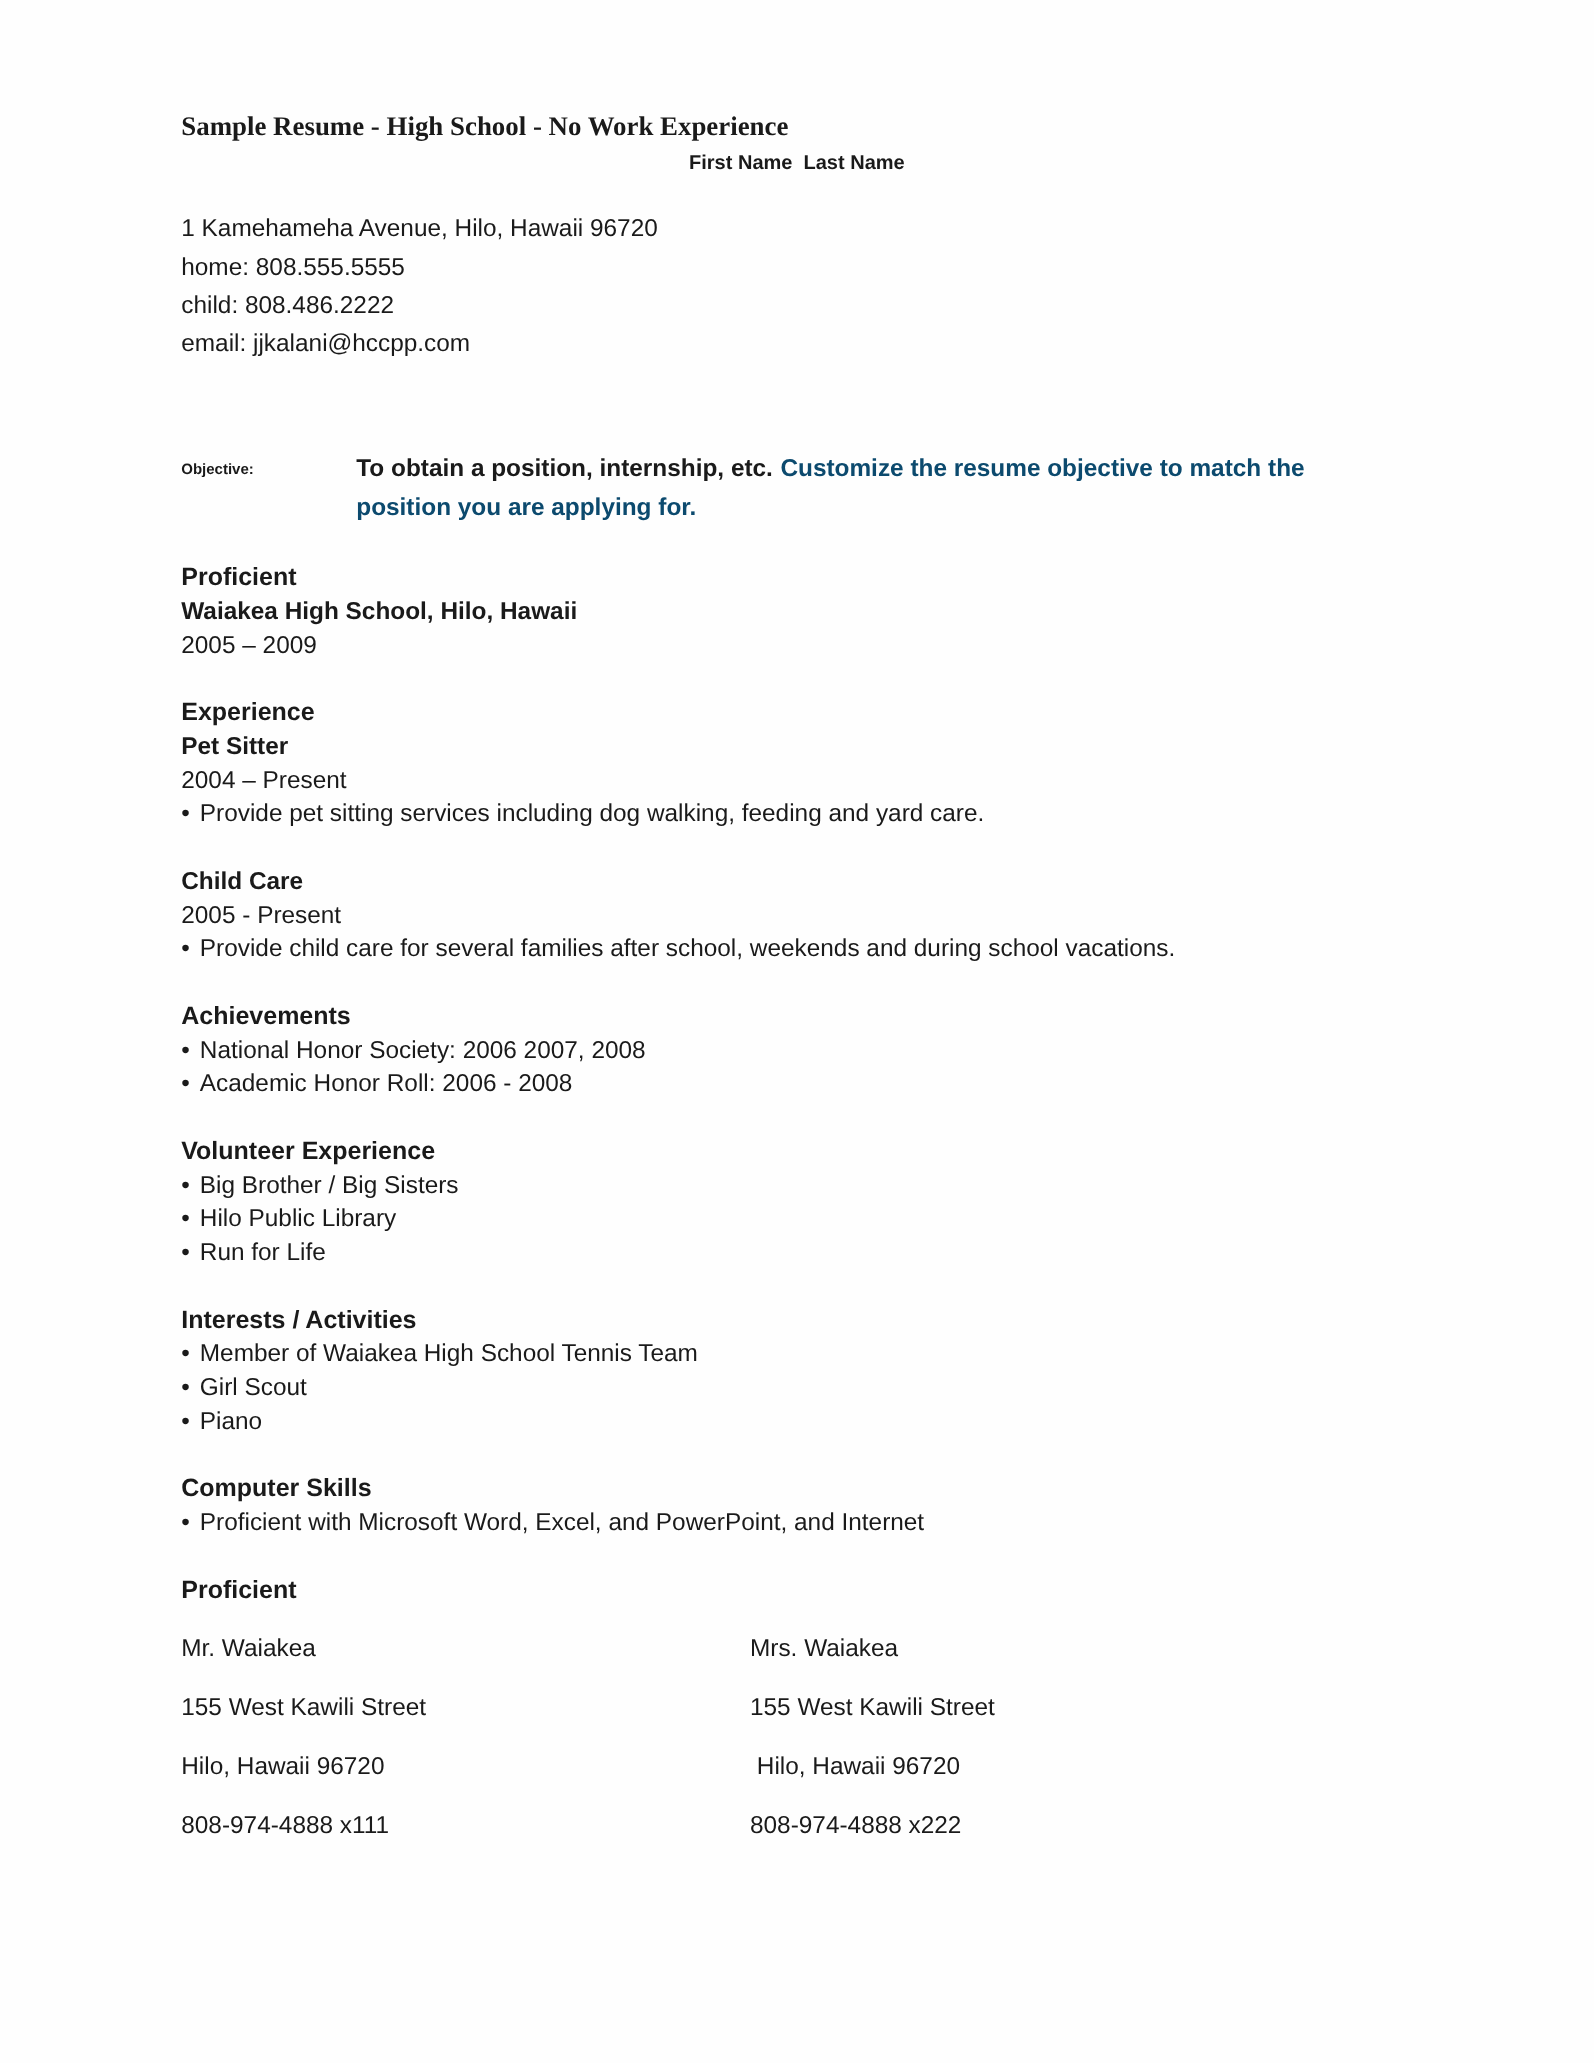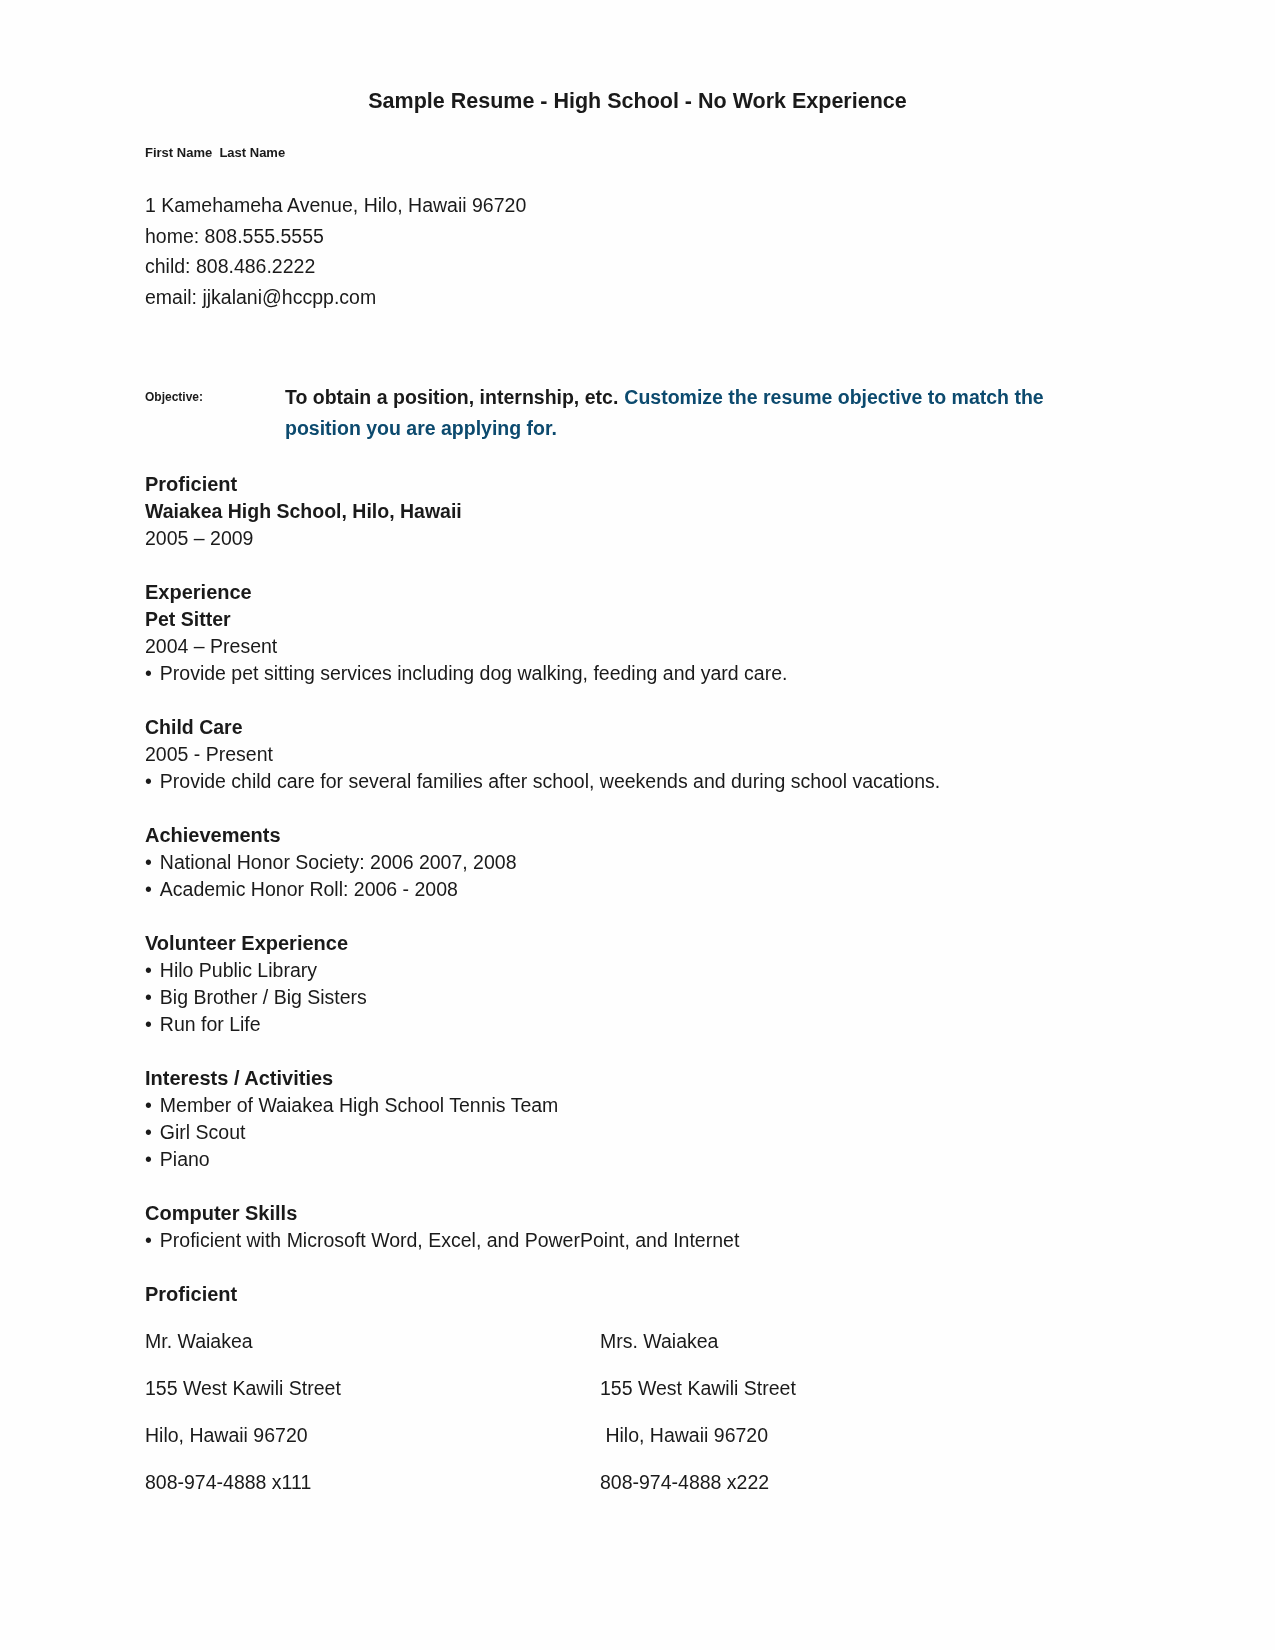--- a/index.html
+++ b/index.html
@@ -10,30 +10,31 @@
     background: #fefefe;
     padding: 86px 145px 0 145px;
     font-family: "Liberation Sans", sans-serif;
     font-size: 19.5px;
     line-height: 27px;
     color: #1a1a1a;
     overflow: hidden;
   }
   .bold { font-weight: bold; }
   .doc-title {
-    text-align: center;
+    text-align: left;
     font-weight: bold;
     font-size: 21.5px;
     line-height: 30px;
+    font-family: Liberation Serif, serif;
   }
   .person-name {
+    text-align: center;
     font-weight: bold;
-    font-size: 13px;
+    font-size: 16px;
     line-height: 30px;
-    margin-top: 22px;
     white-space: pre-wrap;
   }
   .contact-block {
     text-align: left;
     margin-top: 22px;
     line-height: 30.5px;
   }
   .objective-row {
     display: flex;
     margin-top: 70px;
@@ -105,22 +106,22 @@
   </div>
 
   <div class="section">
     <div class="section-heading line">Achievements</div>
     <div class="line bullet-line"><span class="bullet">•</span><span>National Honor Society: 2006 2007, 2008</span></div>
     <div class="line bullet-line"><span class="bullet">•</span><span>Academic Honor Roll: 2006 - 2008</span></div>
   </div>
 
   <div class="section">
     <div class="section-heading line">Volunteer Experience</div>
+    <div class="line bullet-line"><span class="bullet">•</span><span>Big Brother / Big Sisters</span></div>
     <div class="line bullet-line"><span class="bullet">•</span><span>Hilo Public Library</span></div>
-    <div class="line bullet-line"><span class="bullet">•</span><span>Big Brother / Big Sisters</span></div>
     <div class="line bullet-line"><span class="bullet">•</span><span>Run for Life</span></div>
   </div>
 
   <div class="section">
     <div class="section-heading line">Interests / Activities</div>
     <div class="line bullet-line"><span class="bullet">•</span><span>Member of Waiakea High School Tennis Team</span></div>
     <div class="line bullet-line"><span class="bullet">•</span><span>Girl Scout</span></div>
     <div class="line bullet-line"><span class="bullet">•</span><span>Piano</span></div>
   </div>
 

